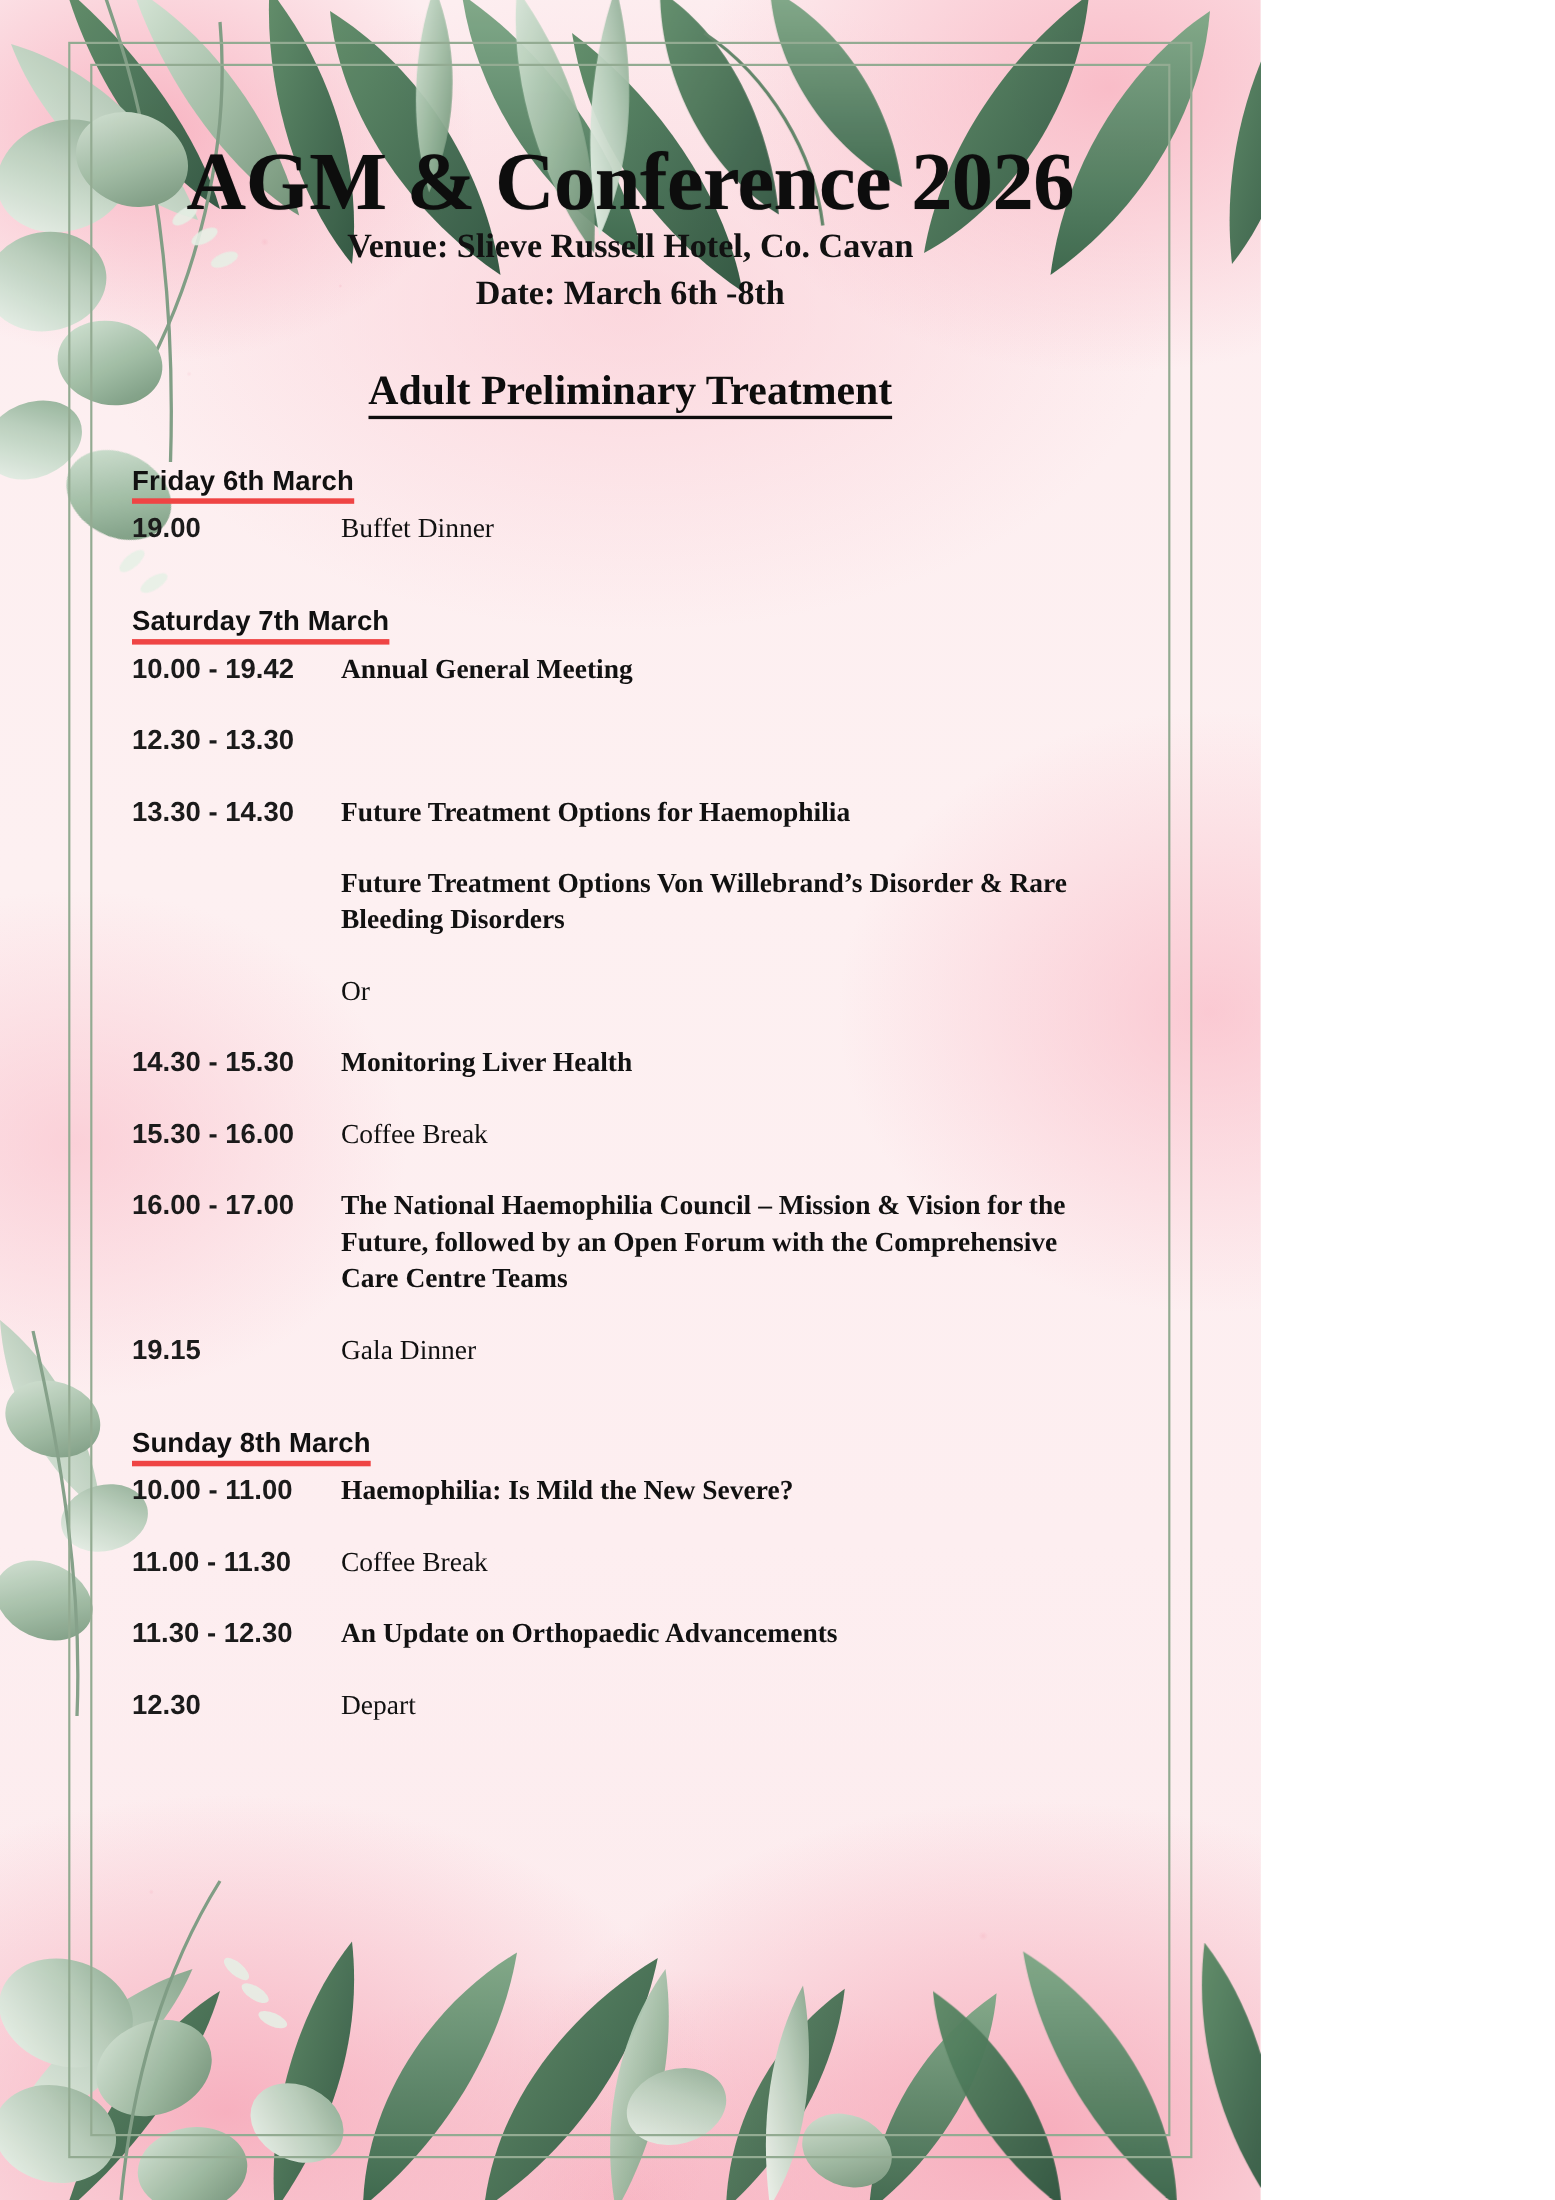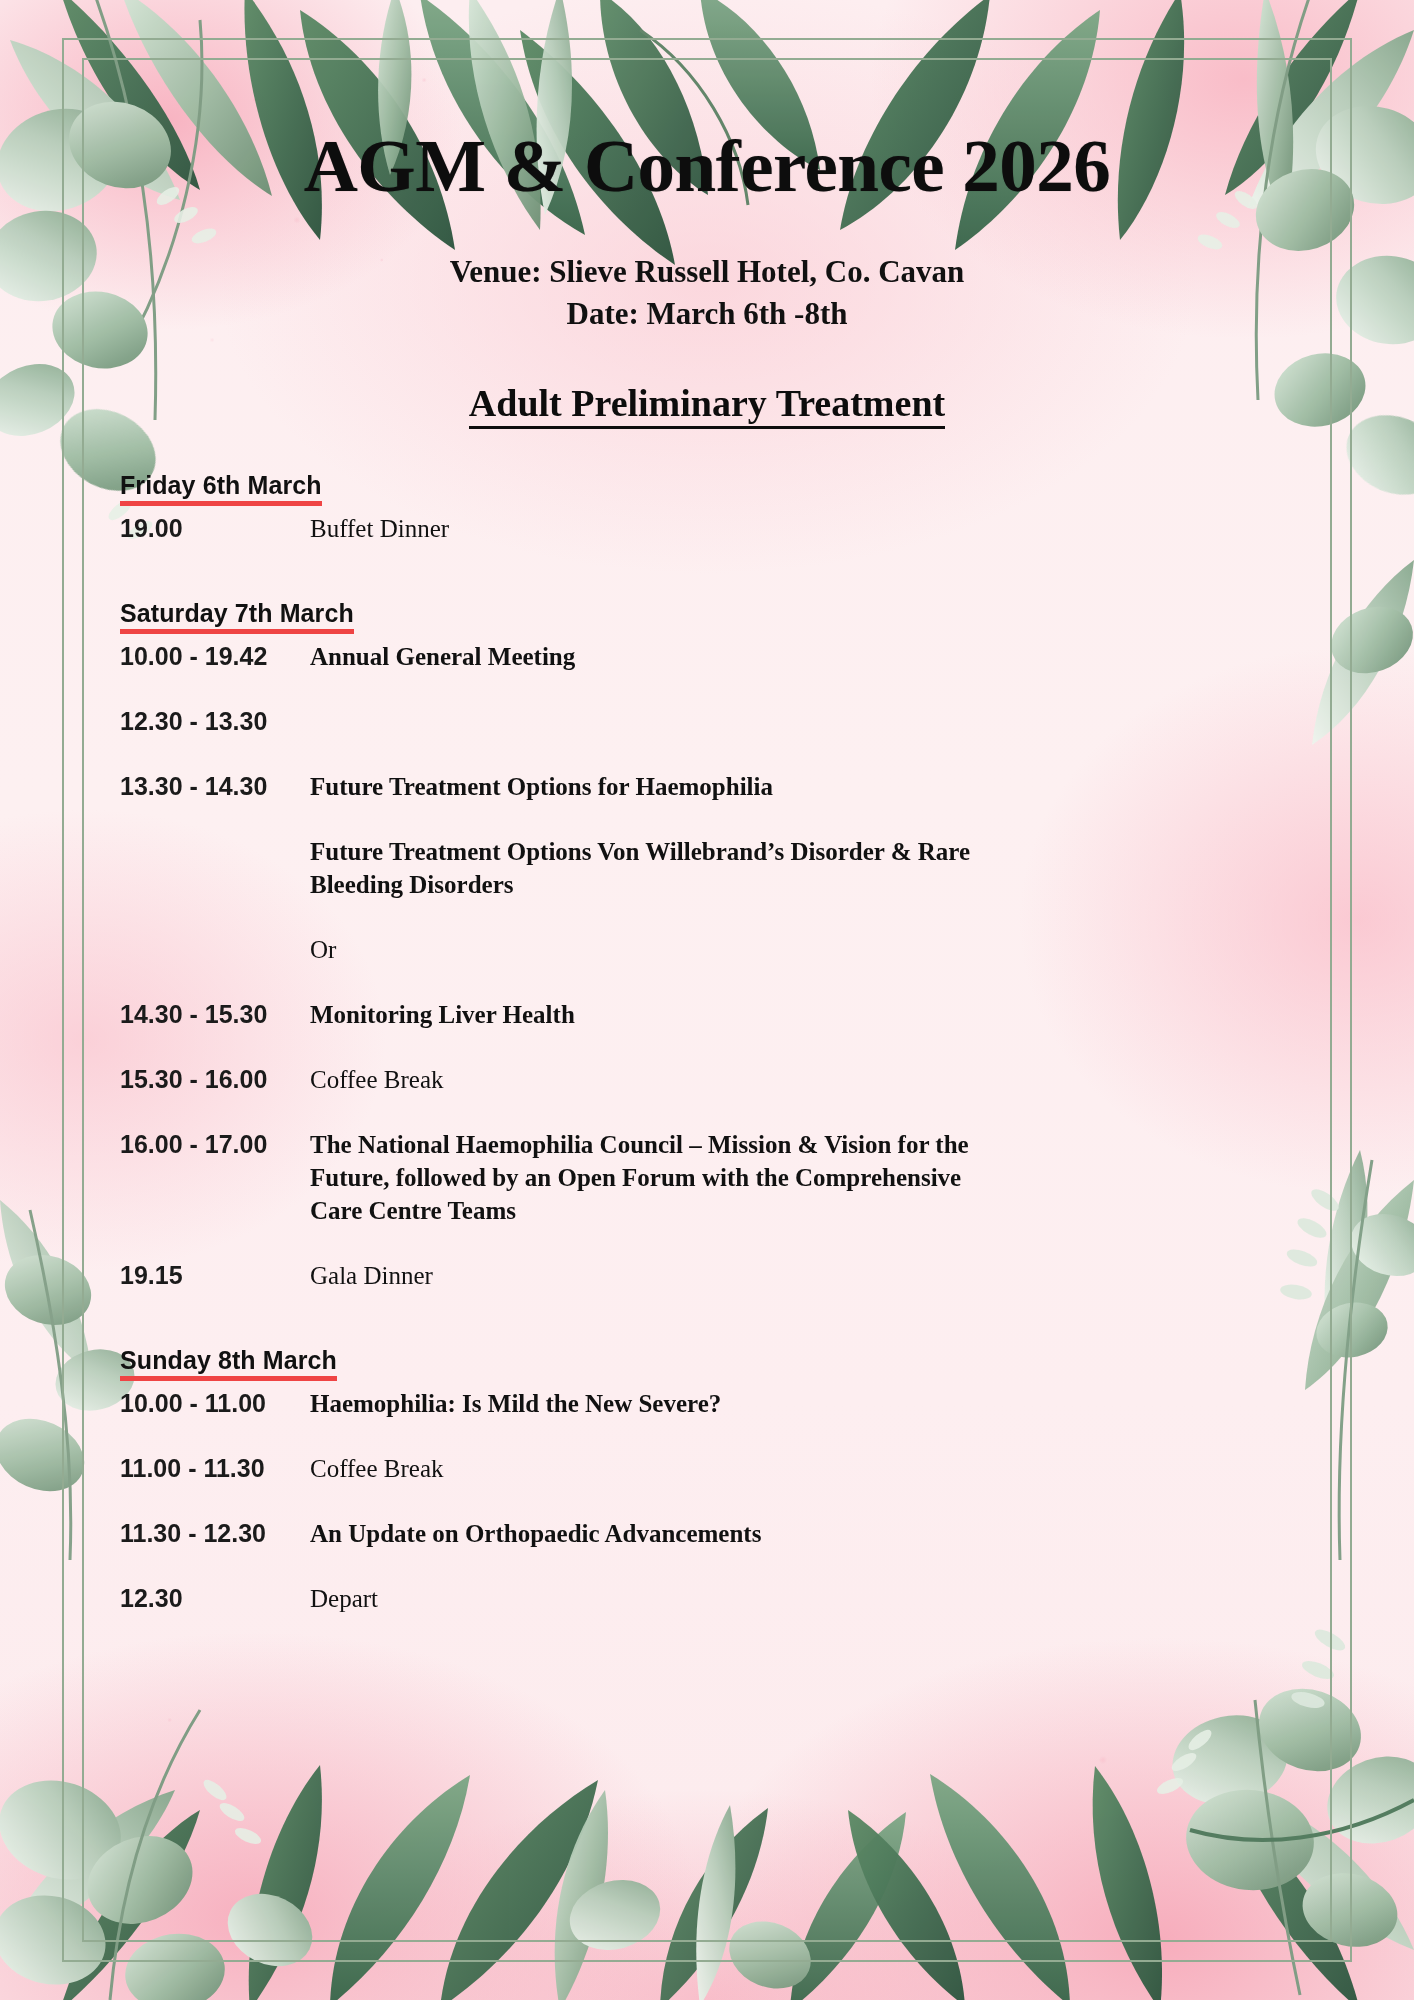--- a/index.html
+++ b/index.html
@@ -7,21 +7,21 @@
     padding: 0;
     background: #ffffff;
   }
   body {
     font-family: "Liberation Sans", sans-serif;
   }
 
   
   .poster {
     position: relative;
-    width: 1414px;
+    width: 1146px;
     height: 2000px;
     overflow: hidden;
     background: #fbe3e6;
   }
 
   
   .bg-wash {
     position: absolute;
     inset: 0;
     background:
@@ -89,21 +89,21 @@
 
   .subline {
     text-align: center;
     font-family: "Liberation Serif", serif;
     font-weight: 700;
     font-size: 31px;
     line-height: 1.35;
     color: #111;
     margin: 0;
   }
-  .subline.first { margin-top: 48px; }
+  .subline.first { }
 
   .section-title {
     text-align: center;
     font-family: "Liberation Serif", serif;
     font-weight: 700;
     font-size: 38px;
     color: #0d0d0d;
     margin: 46px 0 0 0;
   }
   .section-title span {

